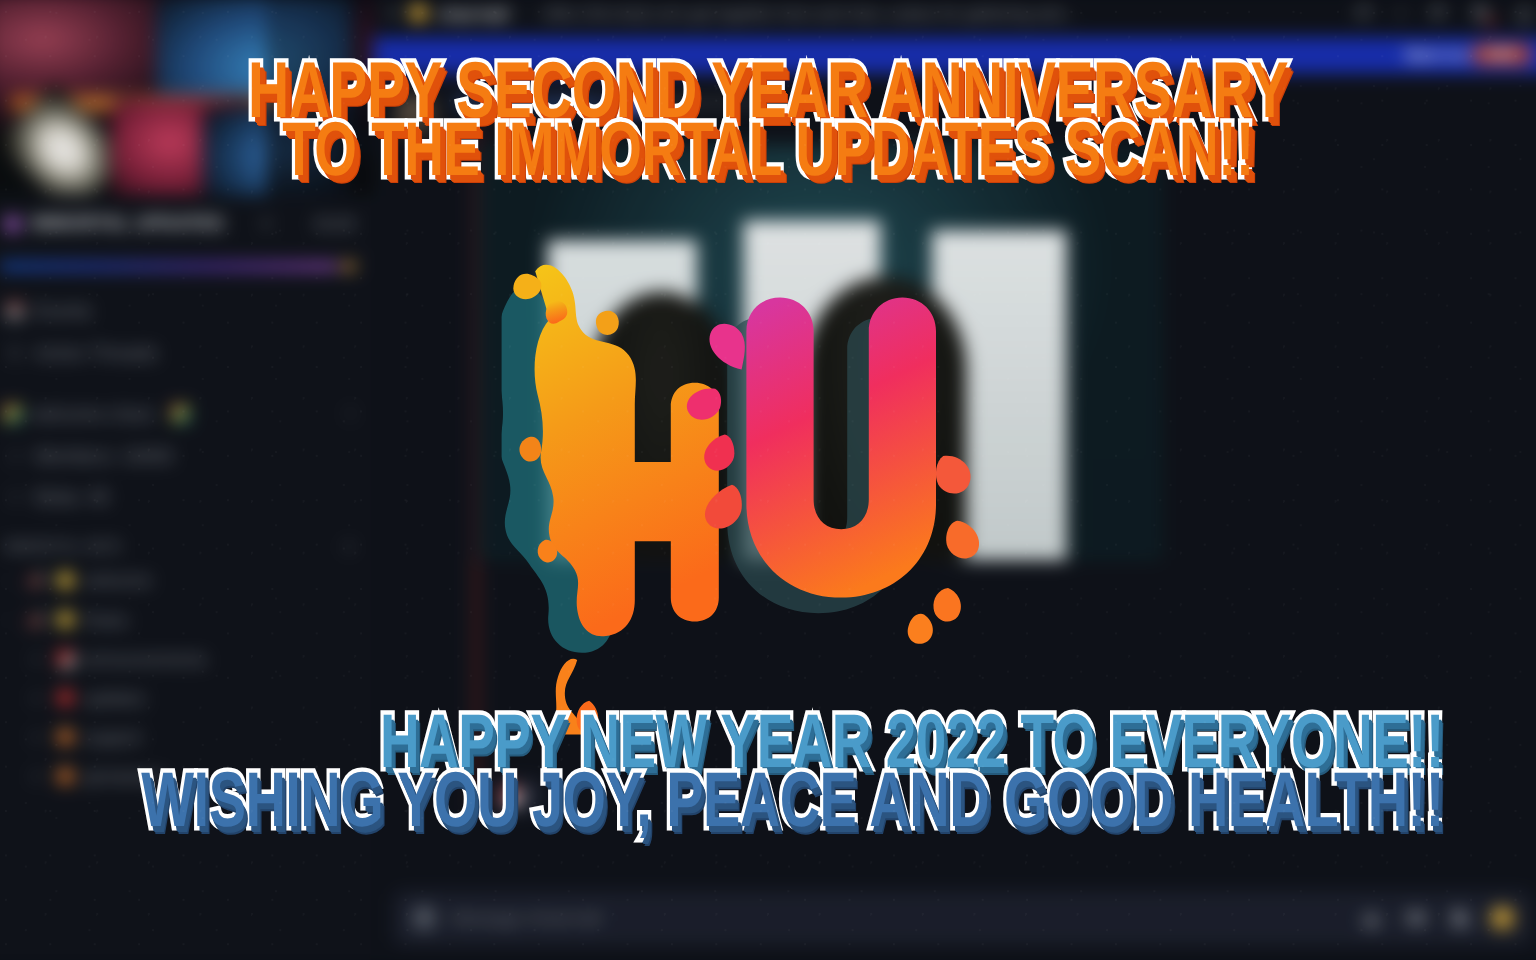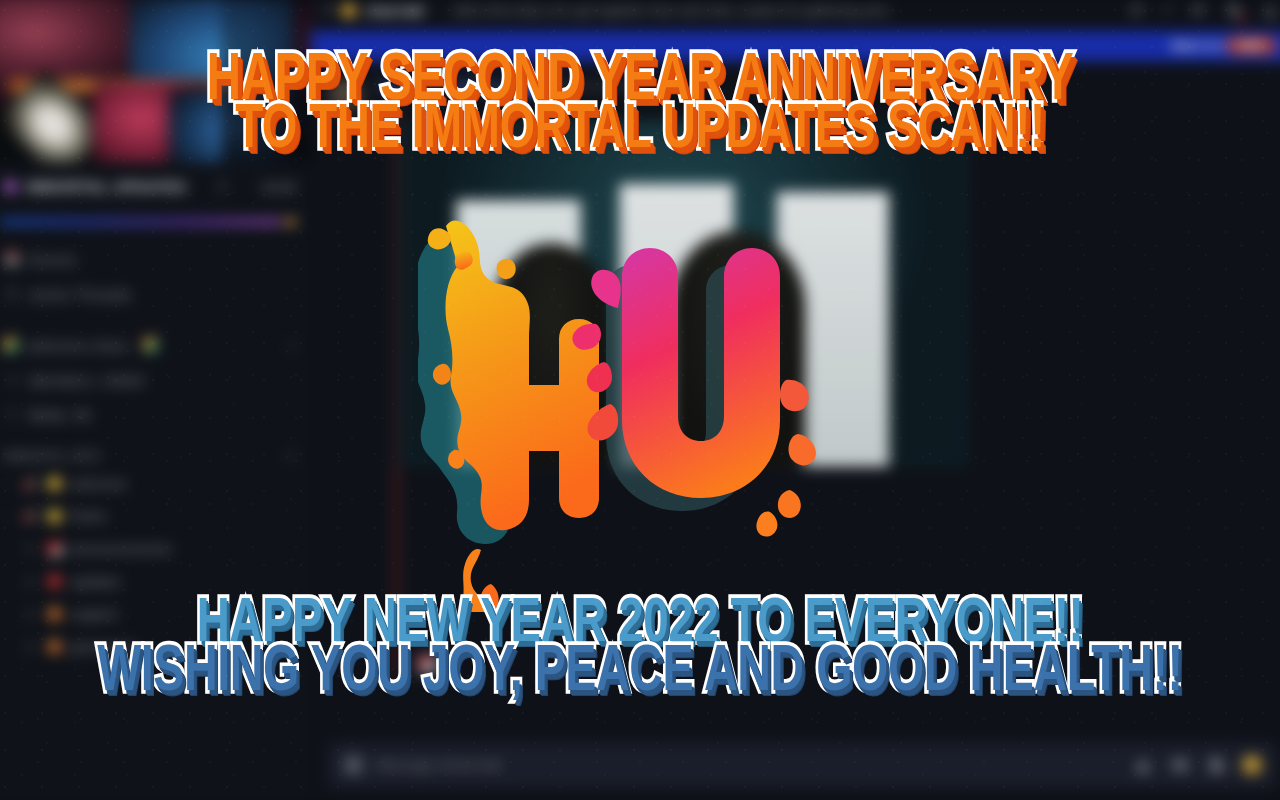--- a/index.html
+++ b/index.html
@@ -224,21 +224,21 @@
     -webkit-text-stroke:6px #ffffff;
     paint-order: stroke fill;
     text-shadow:
        3px 3px 0 #E0510B,
        4px 4px 0 #E0510B,
        5px 5px 0 #E0510B,
        6px 6px 0 #CC3F07;
   }
   .orange-block .l2{ font-size:52px; }
 
-  .blue-block{ top:596px; }
+  .blue-block{ top:596px;text-align:right; }
   .blue-block .ot-line{
     font-size:52px;
     -webkit-text-stroke:6px #ffffff;
     paint-order: stroke fill;
   }
   .blue-block .l1{ color:#4A9BC9;
     text-shadow: 2px 3px 0 #2E6E96, 3px 4px 0 #2E6E96, 4px 5px 0 #255a7c; }
   .blue-block .l2{ color:#3C72AC; font-size:53px;
     text-shadow: 2px 3px 0 #2b5480, 3px 4px 0 #2b5480, 4px 5px 0 #22436a; }
 

